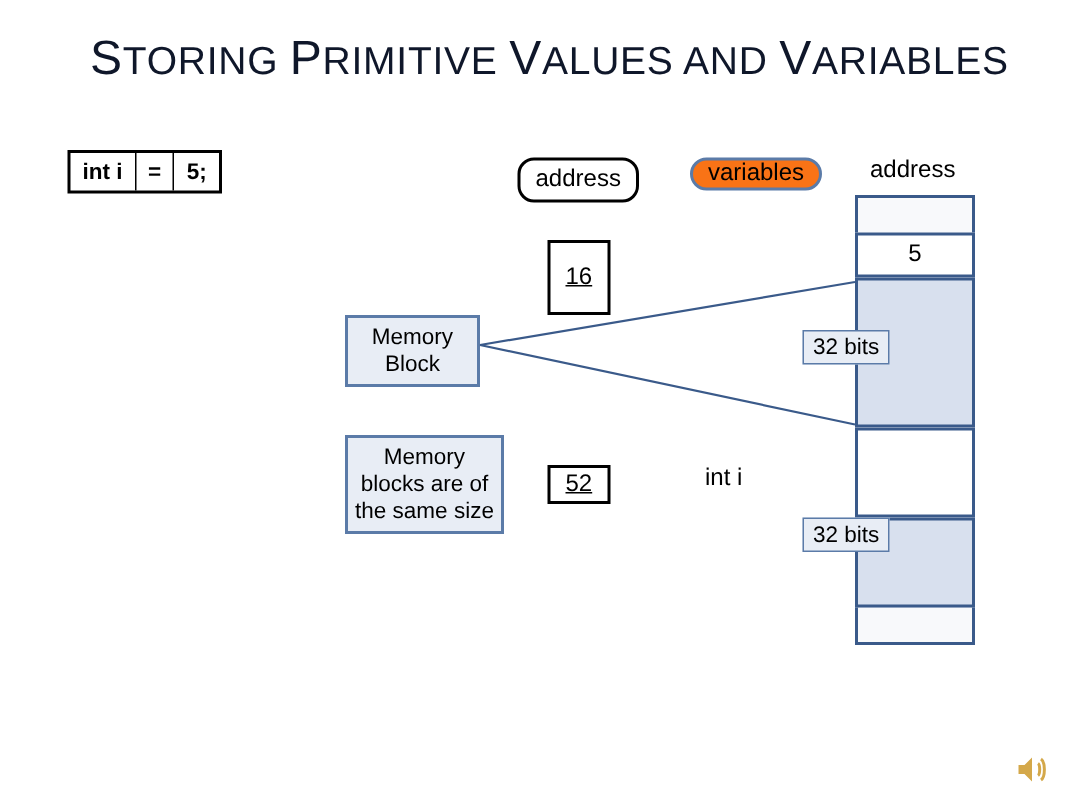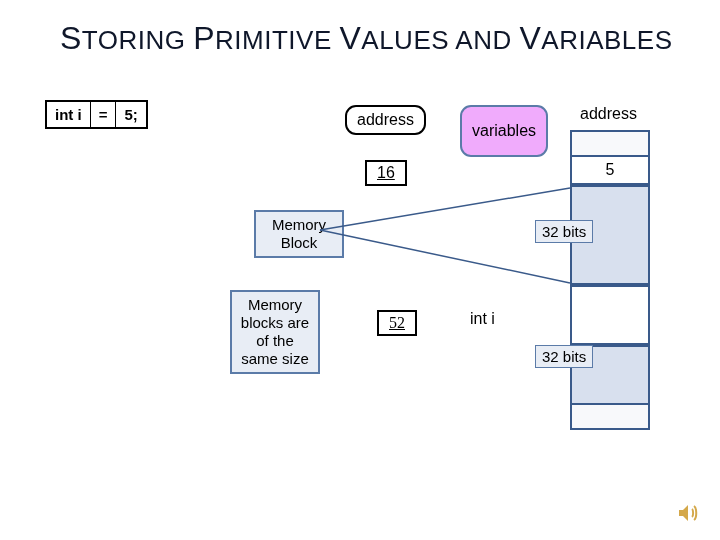--- a/index.html
+++ b/index.html
@@ -36,59 +36,57 @@
     border-right: 1px solid #000;
   }
   .code-box span:last-child { border-right: none; }
   .hdr {
     position: absolute;
     font-size: 16px;
     color: #000;
     border-radius: 11px;
   }
   .hdr.address { top: 105px; left: 345px; border: 2px solid #000; padding: 4px 10px; }
-  .hdr.variables { top: 105px; left: 460px; border: 2px solid #5b7ba8; background: #f0abfc; padding: 15px 10px; }
+  .hdr.variables { top: 105px; left: 460px; border: 2px solid #5b7ba8; background: #f97316; padding: 0 10px; }
   .hdr.memory { top: 105px; left: 580px; }
   .addr16 {
     position: absolute;
     top: 160px;
     left: 365px;
     border: 2px solid #000;
-    padding: 2px 10px;
+    padding: 14px 10px;
     font-size: 16px;
     text-decoration: underline;
   }
   .addr52 {
     position: absolute;
     top: 310px;
-    left: 377px;
+    left: 365px;
     border: 2px solid #000;
     padding: 2px 10px;
     font-size: 16px;
     text-decoration: underline;
-    font-family: Liberation Serif, serif;
   }
   .memblock-label {
     position: absolute;
     top: 210px;
     left: 230px;
     width: 90px;
     text-align: center;
     font-size: 15px;
     border: 2px solid #5b7ba8;
     background: #e8edf5;
     padding: 4px;
     line-height: 1.2;
-    margin-left: 24px;
   }
   .memsize-label {
     position: absolute;
     top: 290px;
     left: 230px;
-    width: 90px;
+    width: 106px;
     text-align: center;
     font-size: 15px;
     border: 2px solid #5b7ba8;
     background: #e8edf5;
     padding: 4px;
     line-height: 1.2;
   }
   .var-inti {
     position: absolute;
     top: 310px;

